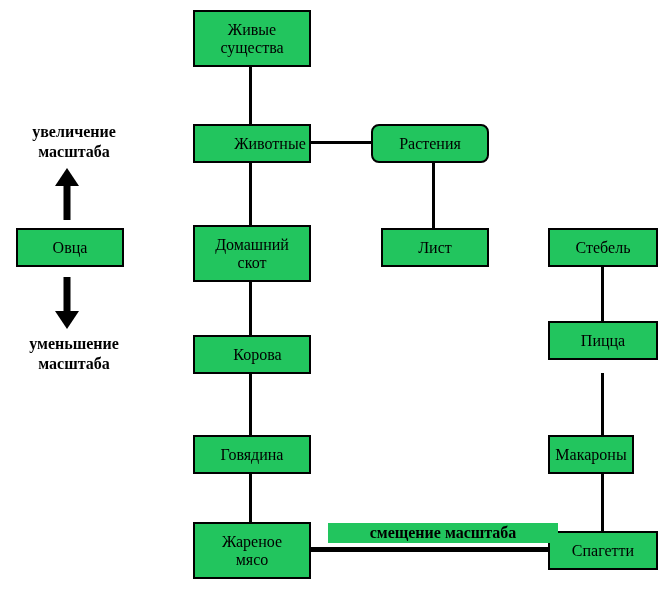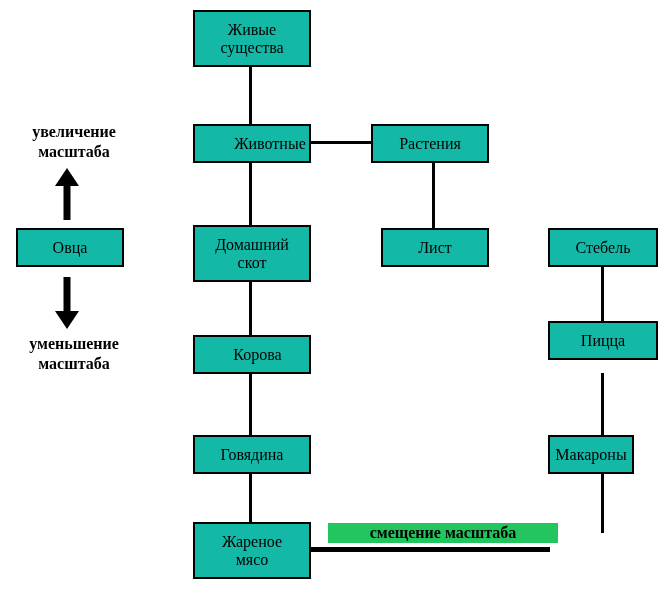--- a/index.html
+++ b/index.html
@@ -12,21 +12,21 @@
     width: 667px;
     height: 596px;
     background: #ffffff;
     font-family: "Liberation Serif", serif;
     overflow: hidden;
   }
   .node {
     position: absolute;
     box-sizing: border-box;
     border: 2px solid #000000;
-    background: #14b8a6;
+    background: #22c55e;
     color: #000000;
     display: flex;
     align-items: center;
     justify-content: center;
     text-align: center;
     font-size: 16px;
     line-height: 1.1;
     font-family: "Liberation Serif", serif;
     z-index: 3;
     white-space: pre-line;
@@ -103,26 +103,27 @@
 
   <div class="label" style="left:10px; top:122px; width:128px;">увеличение
 масштаба</div>
   <div class="label" style="left:10px; top:334px; width:128px;">уменьшение
 масштаба</div>
   <div class="label" style="left:328px; top:523px; width:230px; background:#22c55e;">смещение масштаба</div>
 
   <div class="node" style="left:193px; top:10px; width:118px; height:57px;">Живые
 существа</div>
   <div class="node" style="left:193px; top:124px; width:118px; height:39px;padding-left:36px;">Животные</div>
-  <div class="node" style="left:371px; top:124px; width:118px; height:39px;">Растения</div>
+  <div class="node" style="left:371px; top:124px; width:118px; height:39px;border-radius:8px;">Растения</div>
   <div class="node" style="left:193px; top:225px; width:118px; height:57px;">Домашний
 скот</div>
   <div class="node" style="left:381px; top:228px; width:108px; height:39px;">Лист</div>
   <div class="node" style="left:548px; top:228px; width:110px; height:39px;">Стебель</div>
   <div class="node" style="left:193px; top:335px; width:118px; height:39px;padding-left:11px;">Корова</div>
   <div class="node" style="left:548px; top:321px; width:110px; height:39px;">Пицца</div>
   <div class="node" style="left:193px; top:435px; width:118px; height:39px;">Говядина</div>
   <div class="node" style="left:548px; top:435px; width:86px; height:39px;">Макароны</div>
   <div class="node" style="left:193px; top:522px; width:118px; height:57px;">Жареное
 мясо</div>
+  <div class="node" style="left:548px; top:531px; width:110px; height:39px;">Спагетти</div>
   <div class="node" style="left:16px; top:228px; width:108px; height:39px;">Овца</div>
 
 </div>
 
 </body></html>

